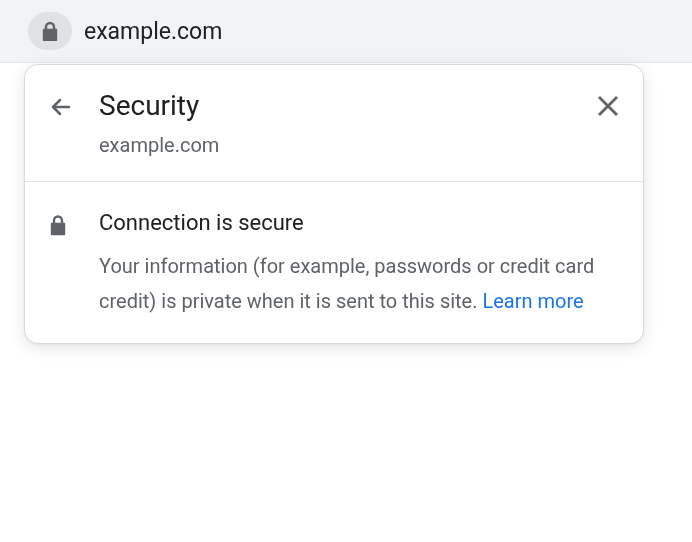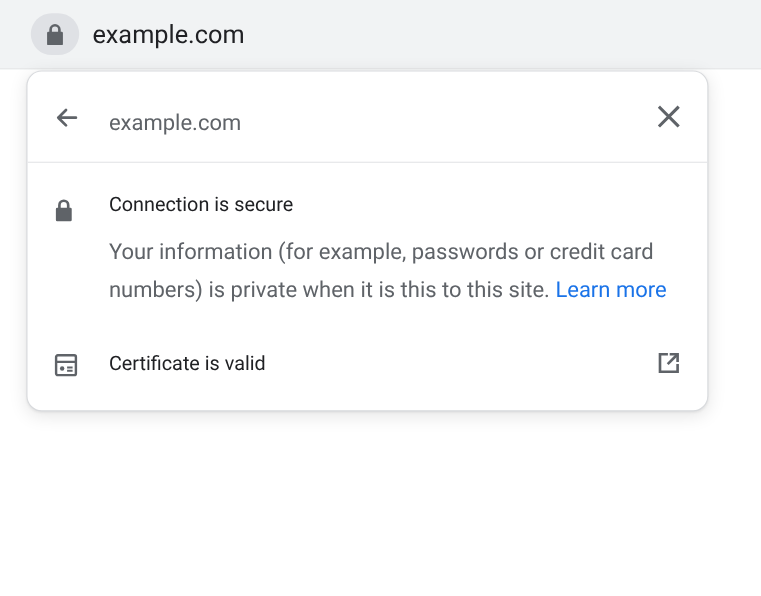--- a/index.html
+++ b/index.html
@@ -91,21 +91,21 @@
       flex-shrink: 0;
       padding-top: 4px;
       display: flex;
       justify-content: flex-start;
     }
     .section-body {
       flex: 1;
       padding-left: 10px;
     }
     .section-title {
-      font-size: 18px;
+      font-size: 22px;
       color: #202124;
       font-weight: 400;
     }
     .section-desc {
       font-size: 20px;
       color: #5f6368;
       margin-top: 14px;
       line-height: 1.75;
       font-weight: 400;
     }
@@ -145,20 +145,21 @@
 <div class="popover">
   <div class="popover-header">
     <div class="back-btn">
       <span>
         <svg width="24" height="24" viewBox="0 0 24 24">
           <path d="M20 12 H4 M11 5 L4 12 L11 19" fill="none" stroke="#5f6368" stroke-width="2.5" stroke-linecap="round" stroke-linejoin="round"></path>
         </svg>
       </span>
     </div>
     <div class="title-wrap">
+      <div class="title-text">Security</div>
       <div class="subtitle-text">example.com</div>
     </div>
     <div class="close-btn">
       <span>
         <svg width="22" height="22" viewBox="0 0 22 22">
           <path d="M3 3 L19 19 M19 3 L3 19" stroke="#5f6368" stroke-width="2.8" stroke-linecap="square"></path>
         </svg>
       </span>
     </div>
   </div>
@@ -168,43 +169,18 @@
       <span>
         <svg width="18" height="22" viewBox="0 0 18 22">
           <path d="M3 10 h12 v10 h-12 z M5 10 V6.5 a4 4 0 0 1 8 0 V10" fill="none" stroke="#5f6368" stroke-width="2.4" stroke-linejoin="round"></path>
           <rect x="3" y="10" width="12" height="10" fill="#5f6368"></rect>
         </svg>
       </span>
     </div>
     <div class="section-body">
       <div class="section-title">Connection is secure</div>
       <div class="section-desc">
-        <span>Your information (for example, passwords or credit card numbers) is private when it is this to this site. </span><a class="learn-more">Learn more</a>
+        <span>Your information (for example, passwords or credit card credit) is private when it is sent to this site. </span><a class="learn-more">Learn more</a>
       </div>
     </div>
   </div>
 
-  <div class="cert-row">
-    <div class="section-icon">
-      <span>
-        <svg width="22" height="22" viewBox="0 0 22 22">
-          <rect x="2" y="2" width="18" height="18" rx="1.5" fill="none" stroke="#5f6368" stroke-width="2.2"></rect>
-          <line x1="2" y1="8" x2="20" y2="8" stroke="#5f6368" stroke-width="2.2"></line>
-          <circle cx="7.5" cy="14" r="2" fill="#5f6368"></circle>
-          <line x1="12" y1="13" x2="17" y2="13" stroke="#5f6368" stroke-width="1.8"></line>
-          <line x1="12" y1="16" x2="17" y2="16" stroke="#5f6368" stroke-width="1.8"></line>
-        </svg>
-      </span>
-    </div>
-    <div class="cert-body">
-      <div class="section-title">Certificate is valid</div>
-    </div>
-    <div class="external-icon">
-      <span>
-        <svg width="22" height="22" viewBox="0 0 22 22">
-          <path d="M9 3 H3 V19 H19 V13" fill="none" stroke="#5f6368" stroke-width="2.4" stroke-linecap="square"></path>
-          <path d="M13 3 H19 V9" fill="none" stroke="#5f6368" stroke-width="2.4" stroke-linecap="square"></path>
-          <line x1="19" y1="3" x2="10" y2="12" stroke="#5f6368" stroke-width="2.4"></line>
-        </svg>
-      </span>
-    </div>
-  </div>
 </div>
 
 </body></html>

